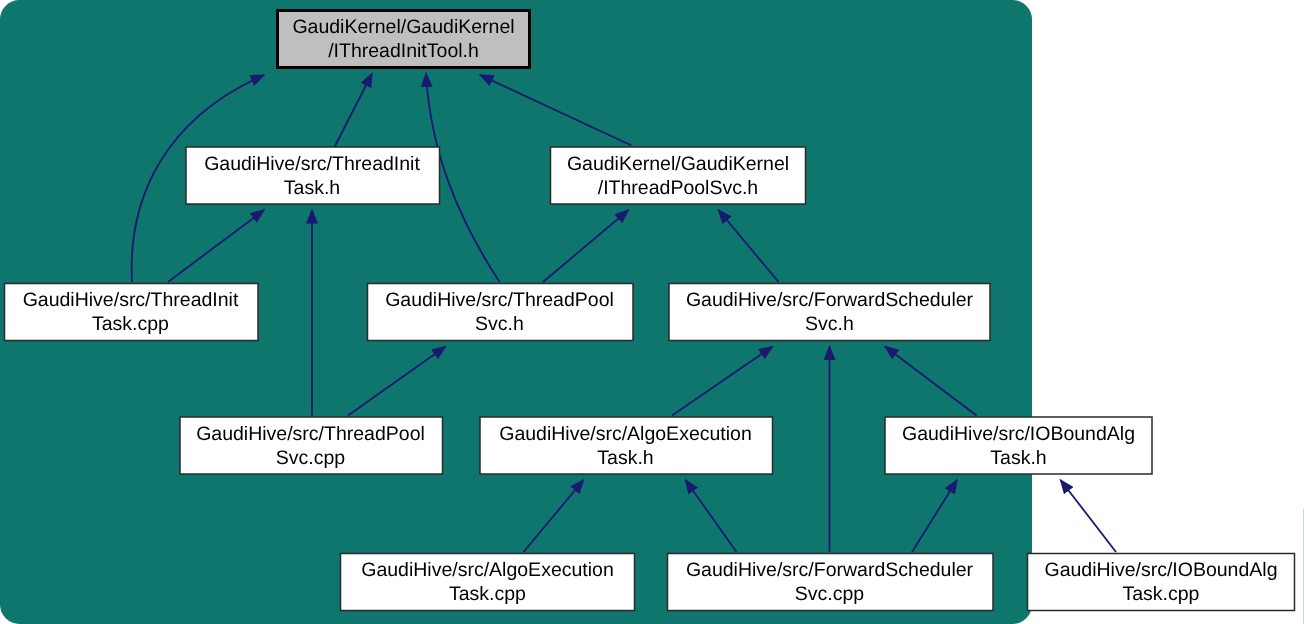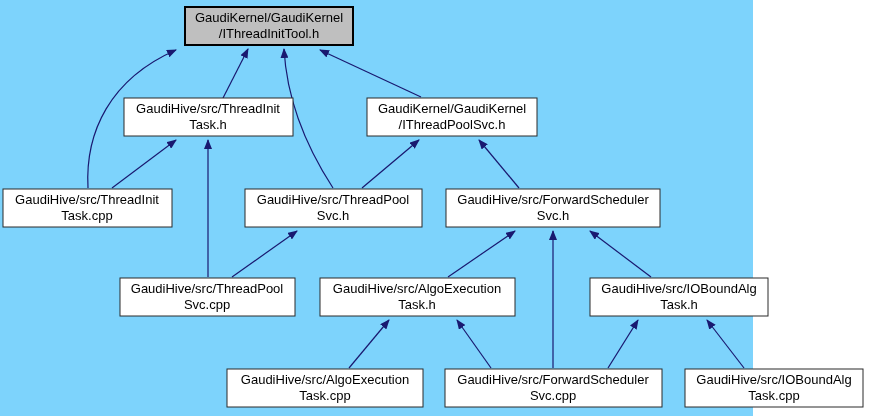--- a/index.html
+++ b/index.html
@@ -2,24 +2,25 @@
 <html><head>
 <meta charset="utf-8">
 <style>
   html, body {
     margin: 0;
     padding: 0;
     background: #ffffff;
     font-family: "Liberation Sans", sans-serif;
   }
   .graph-wrap {
-    width: 753px;
+    width: 688px;
     height: 416px;
     position: relative;
-    background: #7dd3fc;
+    background: #0f766e;
+    border-radius: 13px;
   }
   svg { display: block; }
   .edge {
     fill: none;
     stroke: #191970;
     stroke-width: 1.2;
   }
   .node rect {
     fill: #ffffff;
     stroke: #2a2a2a;

